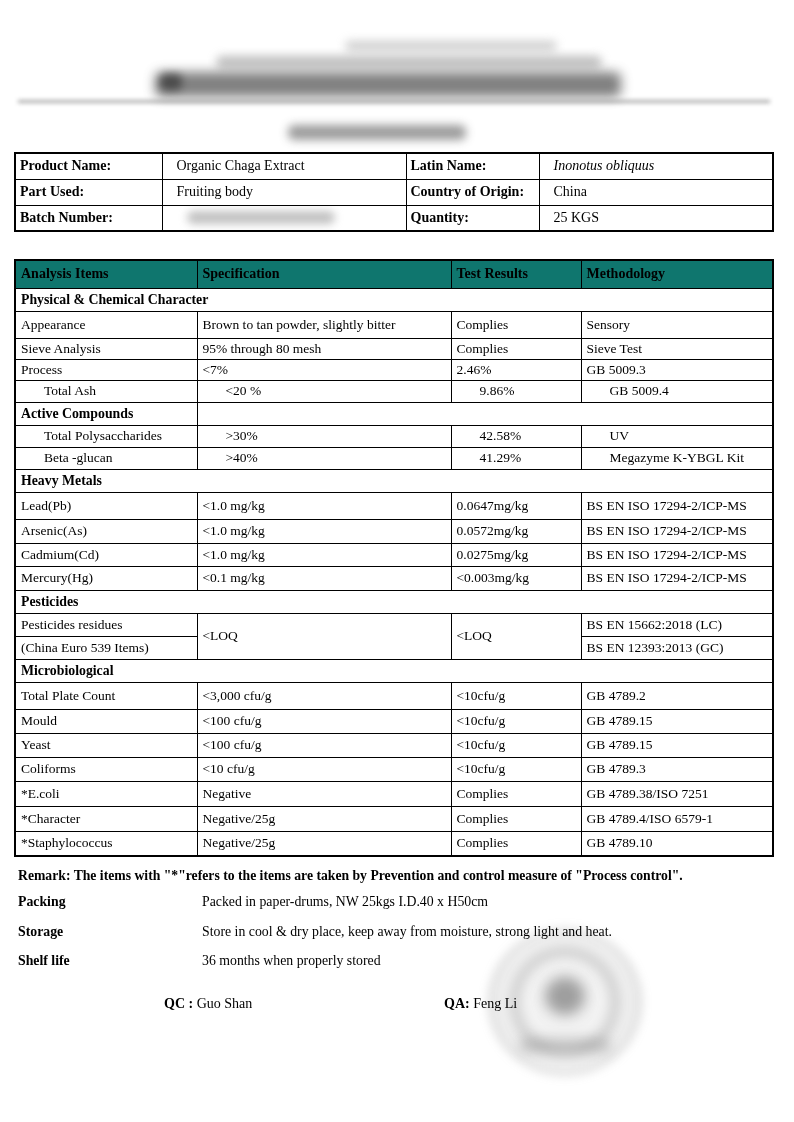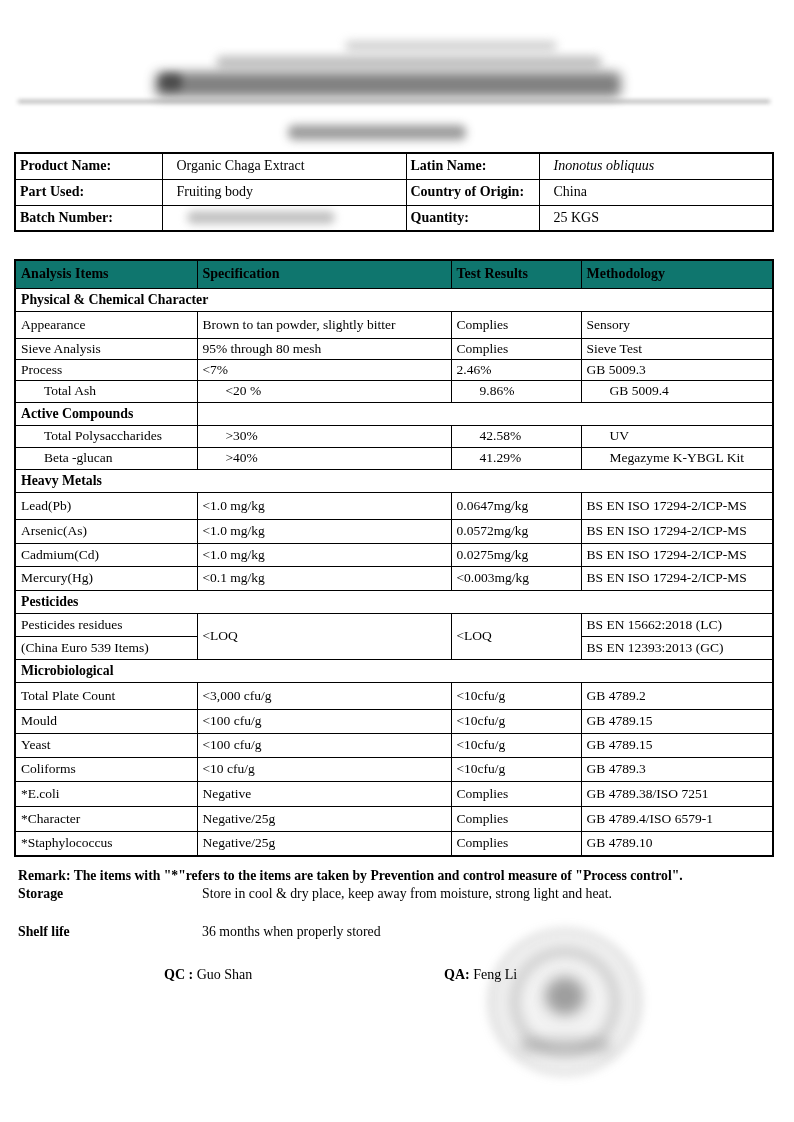--- a/index.html
+++ b/index.html
@@ -33,22 +33,22 @@
   .an-table tr.sec td { font-weight:bold; height:23px; font-size:13.8px; }
   .r27 td { height:27px; } .r25 td { height:25px; } .r24 td { height:24px; }
   .r23 td { height:23px; } .r22 td { height:22px;padding-left:28px; } .r21 td { height:21px; }
 
   
   .footer { position:absolute; left:18px; top:868px; width:760px; z-index:2; }
   .remark { font-weight:bold; font-size:13.7px; white-space:nowrap; }
   .frow { display:flex; align-items:flex-start; font-size:13.8px; }
   .frow .flabel { font-weight:bold; width:184px; flex:0 0 184px; }
   .frow.packing { margin-top:10px; }
-  .frow.storage { margin-top:2px; }
-  .frow.shelf { margin-top:22px; }
+  .frow.storage { margin-top:14px; }
+  .frow.shelf { margin-top:13px; }
   .sign-row { position:relative; margin-top:27px; height:20px; font-size:14px; }
   .qc { position:absolute; left:146px; }
   .qa { position:absolute; left:426px; }
   .sign-row b { font-weight:bold; }
 
   
   .stamp { position:absolute; left:487px; top:927px; width:156px; height:150px; z-index:1; pointer-events:none; }
   .stamp-ring { position:absolute; inset:0; border-radius:50%;
     background:radial-gradient(circle at 50% 50%,
       rgba(130,130,130,0.10) 0%, rgba(130,130,130,0.10) 36%,
@@ -249,20 +249,24 @@
       <td>*Staphylococcus</td>
       <td>Negative/25g</td>
       <td>Complies</td>
       <td>GB 4789.10</td>
     </tr>
   </tbody>
     </table>
 
   <div class="footer">
     <div class="remark">Remark: The items with "*"refers to the items are taken by Prevention and control measure of "Process control".</div>
+    <div class="frow packing">
+      <span class="flabel">Packing</span>
+      <span>Packed in paper-drums, NW 25kgs I.D.40 x H50cm</span>
+    </div>
     <div class="frow storage">
       <span class="flabel">Storage</span>
       <span>Store in cool &amp; dry place, keep away from moisture, strong light and heat.</span>
     </div>
     <div class="frow shelf">
       <span class="flabel">Shelf life</span>
       <span>36 months when properly stored</span>
     </div>
     <div class="sign-row">
       <span class="qc"><b>QC :</b>&nbsp;<span>Guo Shan</span></span>

